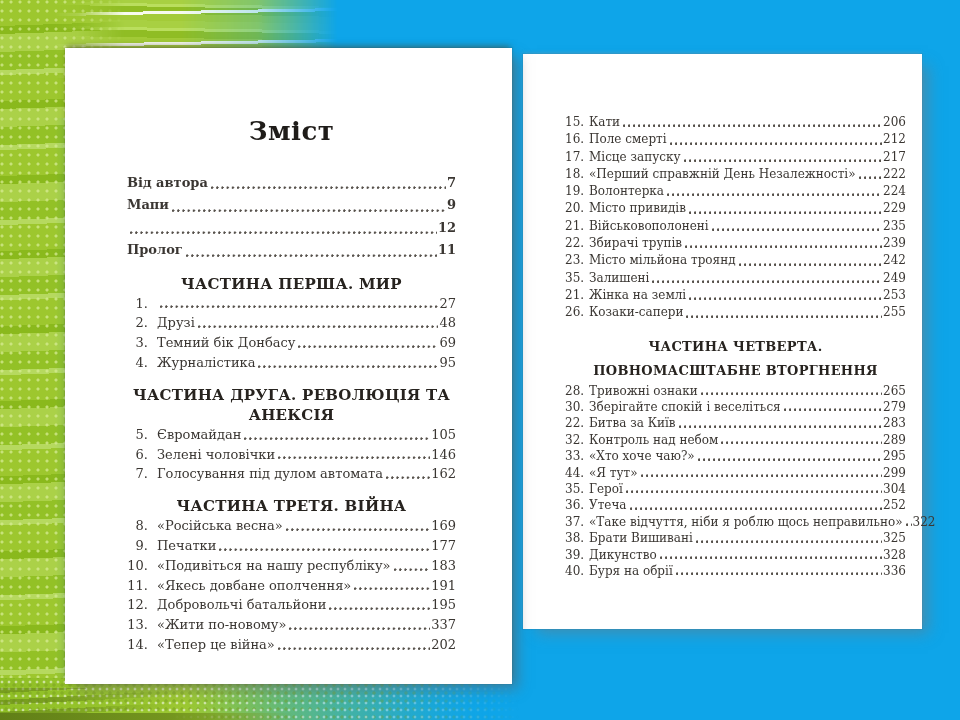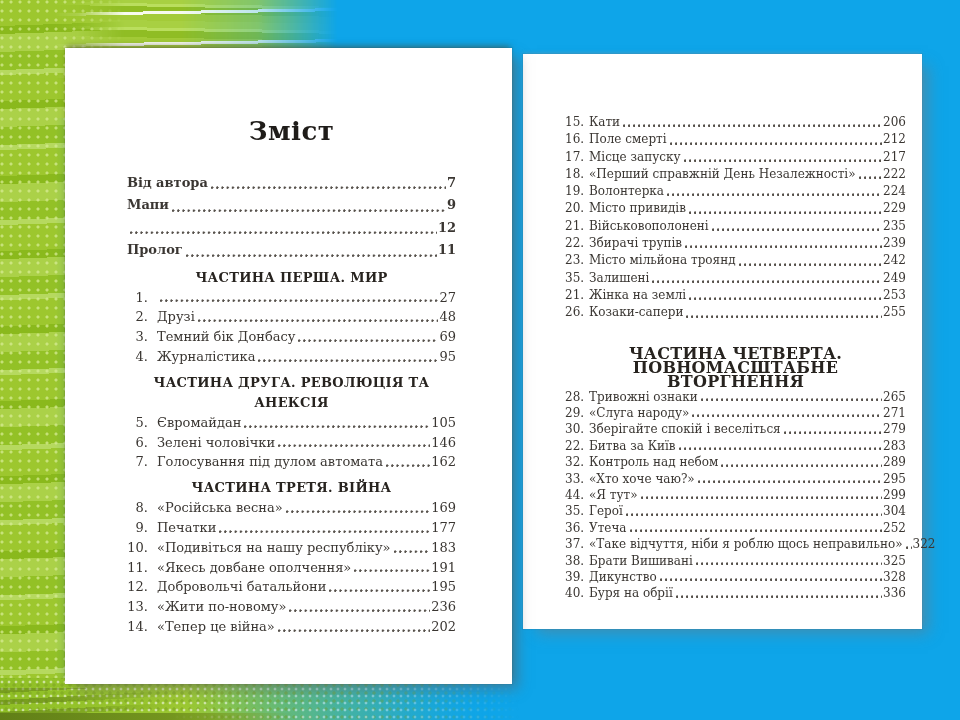--- a/index.html
+++ b/index.html
@@ -72,24 +72,24 @@
   .ttl{flex:none;}
   .leader{
     flex:1; min-width:6px; height:4px; align-self:flex-end;
     margin:0 1px 4px 3px;
     background-image:radial-gradient(circle at 1.1px 1.6px, #55504a 1.02px, transparent 1.4px);
     background-size:5.2px 4px; background-repeat:repeat-x;
   }
   .page-right .leader{margin-bottom:3px; background-size:5px 4px;}
   .pg{flex:none;}
   .part-heading{
-    margin-top:6px; font-size:13px; line-height:20px; font-weight:700;
+    margin-top:12px; font-size:15px; line-height:20px; font-weight:700;
     text-align:center; color:#27231f; letter-spacing:.3px;
   }
-  .page-right .part-heading{margin-top:25px; font-size:16px; line-height:14px;}
+  .page-right .part-heading{margin-top:13px; font-size:13px; line-height:24px;}
 </style>
 </head>
 <body>
 
 <div class="scene">
   <div class="paint-top"></div>
   <div class="paint-left"></div>
   <div class="paint-bottom"></div>
   <div class="paint-bottom-texture"></div>
   <div class="paint-bottom-dark"></div>
@@ -194,21 +194,21 @@
           <div class="row">
             <span class="num">12.</span>
             <span class="ttl">Добровольчі батальйони</span>
             <span class="leader"></span>
             <span class="pg">195</span>
           </div>
           <div class="row">
             <span class="num">13.</span>
             <span class="ttl">«Жити по-новому»</span>
             <span class="leader"></span>
-            <span class="pg">236</span>
+            <span class="pg">337</span>
           </div>
           <div class="row">
             <span class="num">14.</span>
             <span class="ttl">«Тепер це війна»</span>
             <span class="leader"></span>
             <span class="pg">202</span>
           </div>
         </div>
       </div>
   </div>
@@ -291,26 +291,20 @@
         </div>
         <div class="part-heading">ЧАСТИНА ЧЕТВЕРТА. ПОВНОМАСШТАБНЕ ВТОРГНЕННЯ</div>
         <div class="sections-late">
           <div class="row">
             <span class="num">28.</span>
             <span class="ttl">Тривожні ознаки</span>
             <span class="leader"></span>
             <span class="pg">265</span>
           </div>
           <div class="row">
-            <span class="num">29.</span>
-            <span class="ttl">«Слуга народу»</span>
-            <span class="leader"></span>
-            <span class="pg">271</span>
-          </div>
-          <div class="row">
             <span class="num">30.</span>
             <span class="ttl">Зберігайте спокій і веселіться</span>
             <span class="leader"></span>
             <span class="pg">279</span>
           </div>
           <div class="row">
             <span class="num">22.</span>
             <span class="ttl">Битва за Київ</span>
             <span class="leader"></span>
             <span class="pg">283</span>

